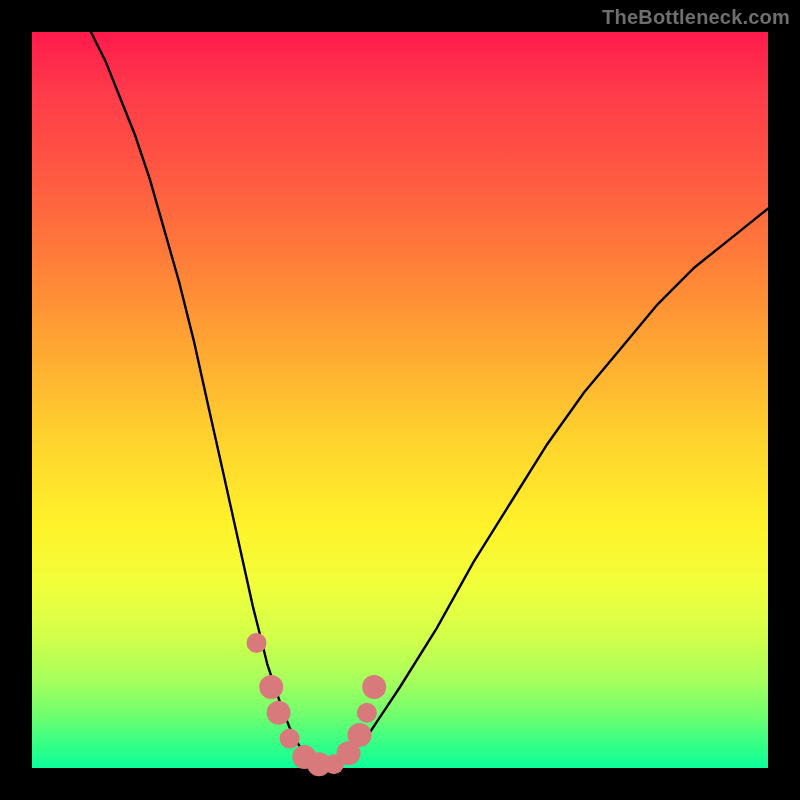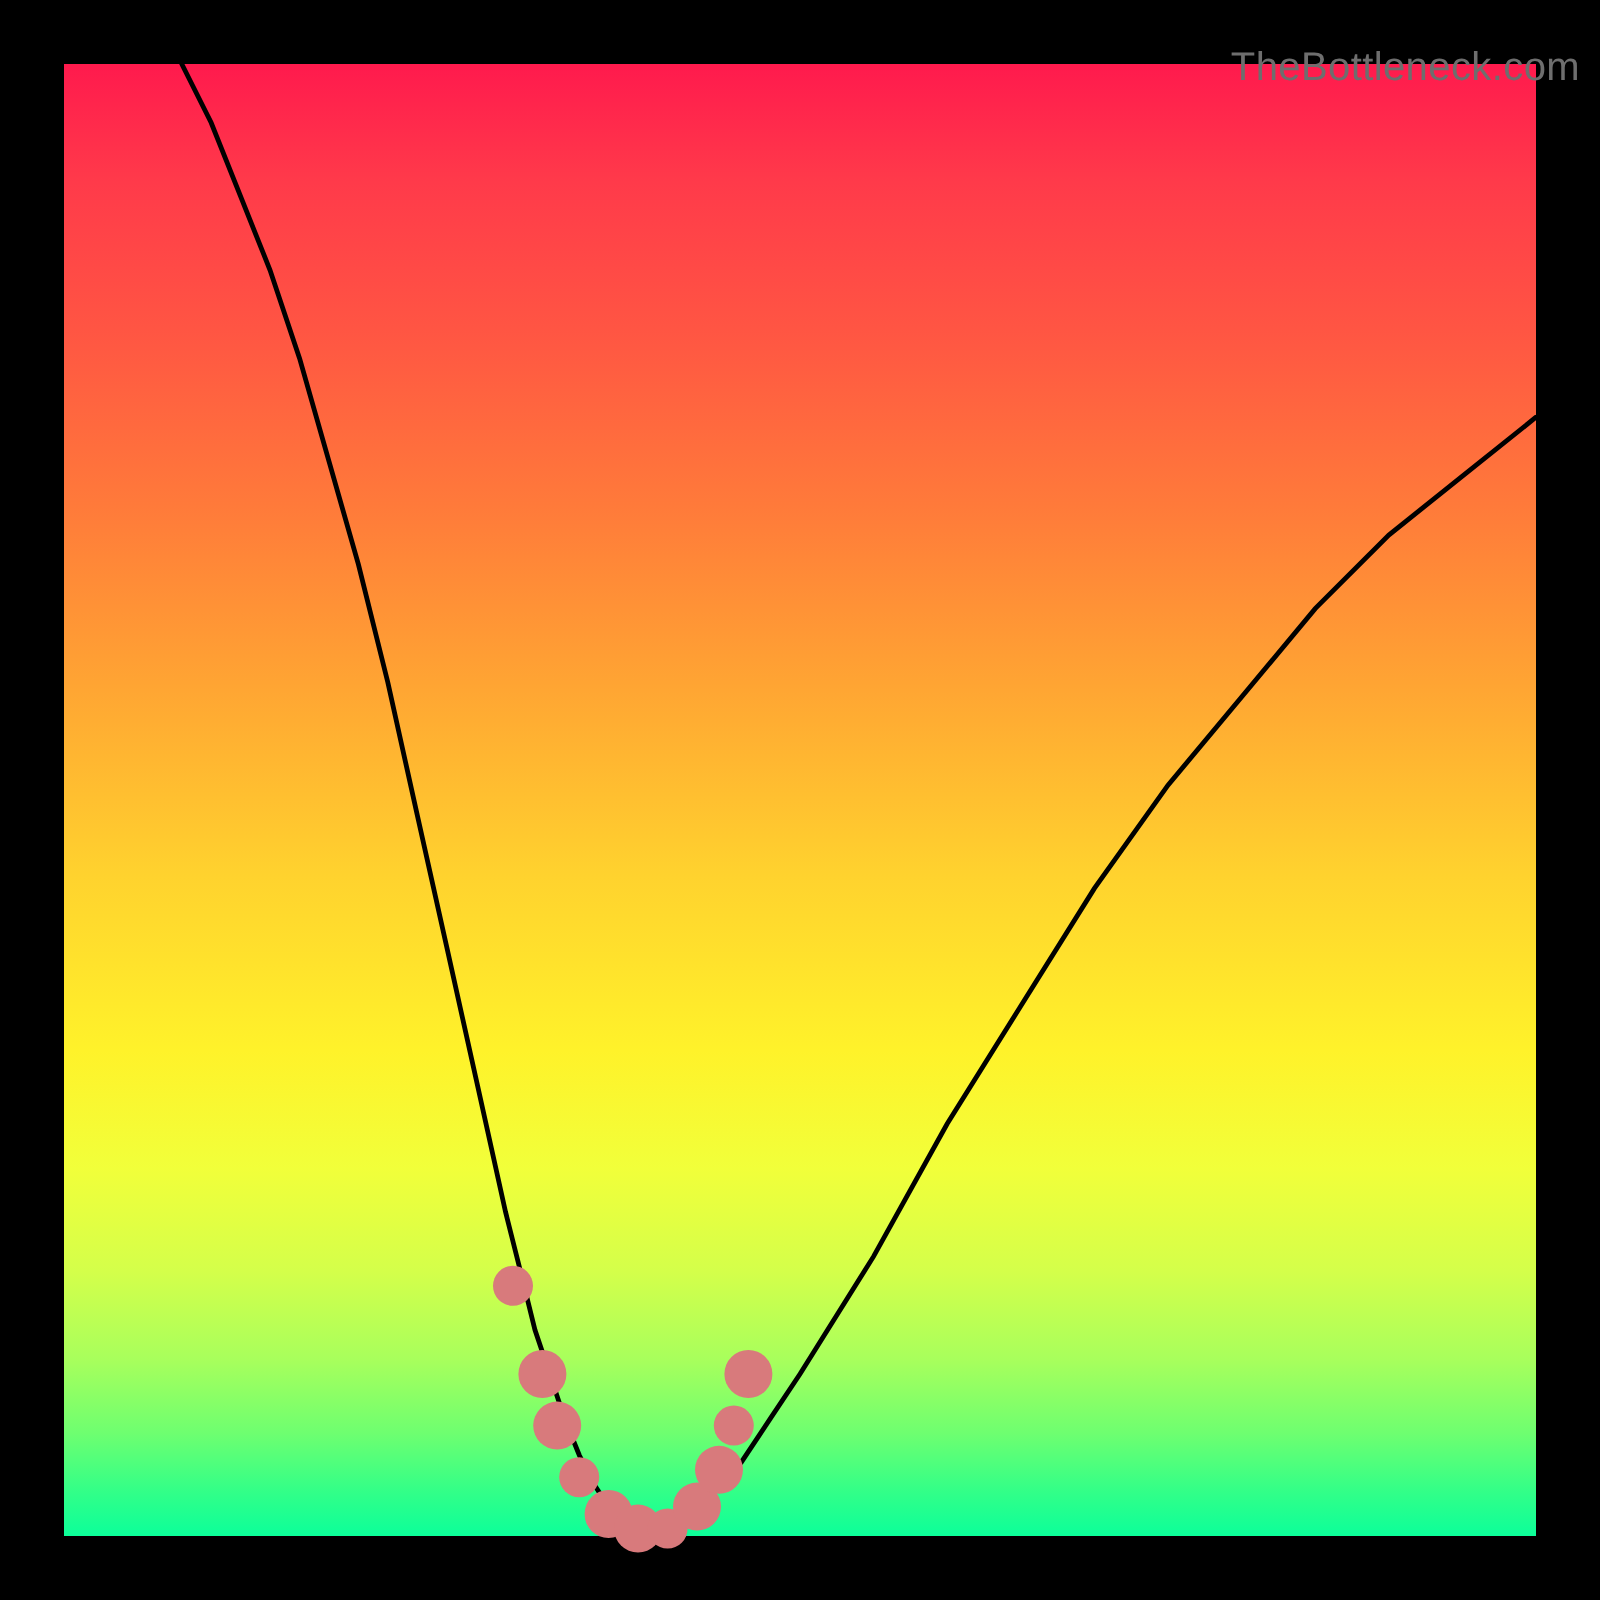--- a/index.html
+++ b/index.html
@@ -37,25 +37,25 @@
       #f1ff3a 75%,
       #d4ff4a 82%,
       #a8ff5c 88%,
       #6eff70 93%,
       #32ff88 97%,
       #0cff9a 100%
     );
   }
   .watermark {
     position: absolute;
-    top: 23px;
+    top: 6px;
     right: 10px;
     color: #6e6e6e;
     font-size: 20px;
-    font-weight: 400;
+    font-weight: 700;
     letter-spacing: 0.2px;
     z-index: 20;
     user-select: none;
   }
   svg.curve {
     position: absolute;
     left: 0;
     top: 0;
     width: 736px;
     height: 736px;

